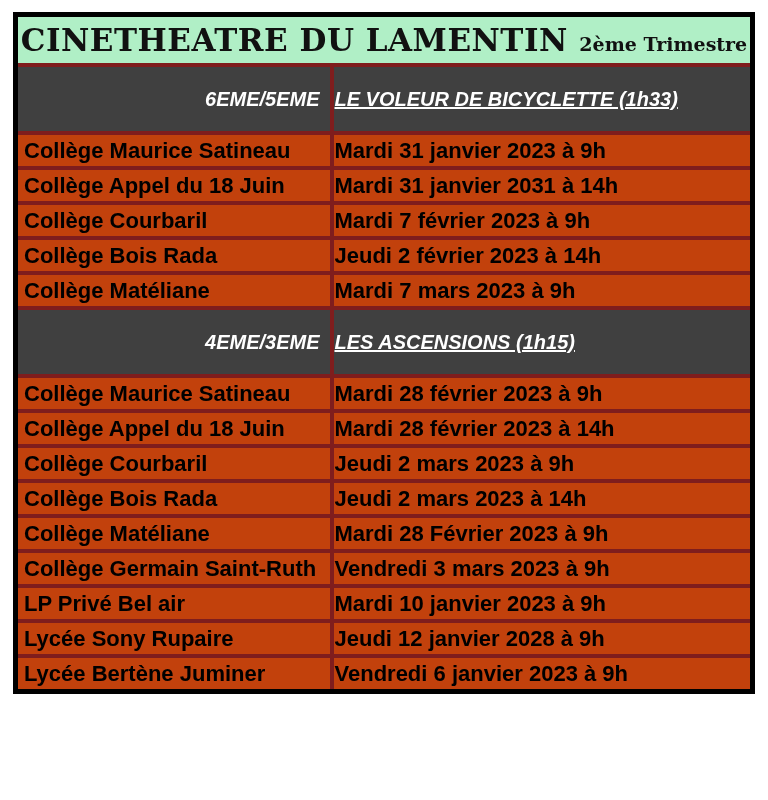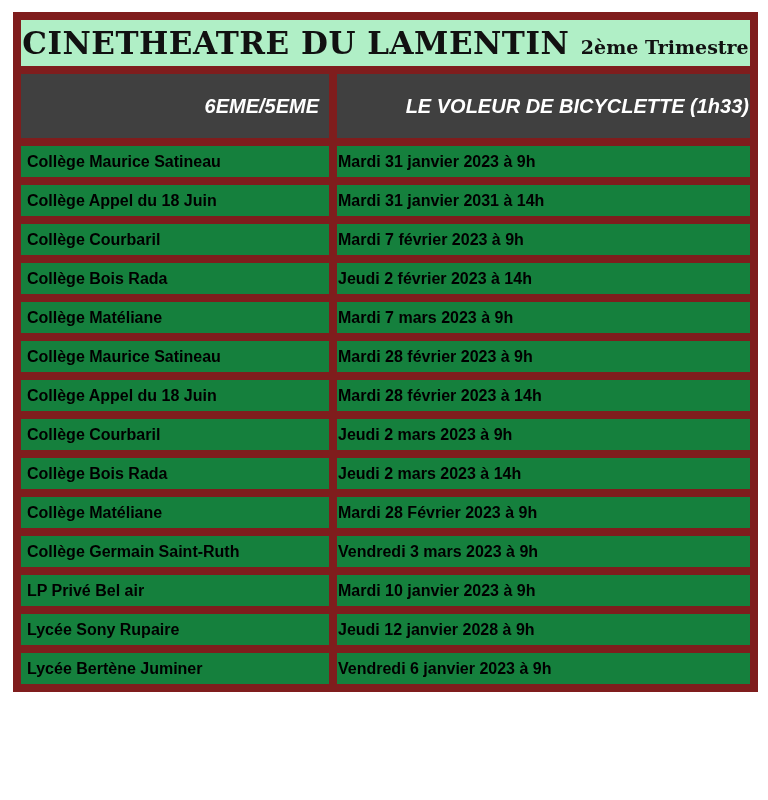--- a/index.html
+++ b/index.html
@@ -16,21 +16,21 @@
     top: 12px;
     width: 737px;
   }
   table.schedule {
     border-collapse: collapse;
     table-layout: fixed;
     width: 100%;
     border: 5px solid #000000;
   }
   table.schedule td {
-    border: 8px solid #7f1d1d;
+    border: 4px solid #7f1d1d;
     overflow: hidden;
     white-space: nowrap;
   }
   
   tr.title-row td {
     background: #b0efc6;
     height: 44px;
     text-align: center;
     vertical-align: middle;
     font-family: "DejaVu Serif", serif;
@@ -53,29 +53,30 @@
     font-weight: bold;
     font-style: italic;
     font-size: 20px;
     vertical-align: middle;
   }
   tr.head-row td.group-cell {
     text-align: right;
     padding-right: 10px;
   }
   tr.head-row td.film-cell {
-    text-align: right;
+    text-align: left;
+    text-decoration: underline;
   }
   
   tr.data-row td {
-    background: #15803d;
+    background: #c2410c;
     height: 29px;
     color: #000000;
     font-weight: bold;
-    font-size: 16px;
+    font-size: 22px;
     vertical-align: middle;
   }
   tr.data-row td.school-cell {
     text-align: left;
     padding-left: 6px;
   }
   tr.data-row td.datetime-cell {
     text-align: left;
   }
 </style>
@@ -115,20 +116,24 @@
     </tr>
     <tr class="data-row">
       <td class="school-cell">Collège Bois Rada</td>
       <td class="datetime-cell">Jeudi 2 février 2023 à 14h</td>
     </tr>
     <tr class="data-row">
       <td class="school-cell">Collège Matéliane</td>
       <td class="datetime-cell">Mardi 7 mars 2023 à 9h</td>
     </tr>
 
+    <tr class="head-row">
+      <td class="group-cell">4EME/3EME</td>
+      <td class="film-cell">LES ASCENSIONS (1h15)</td>
+    </tr>
     <tr class="data-row">
       <td class="school-cell">Collège Maurice Satineau</td>
       <td class="datetime-cell">Mardi 28 février 2023 à 9h</td>
     </tr>
     <tr class="data-row">
       <td class="school-cell">Collège Appel du 18 Juin</td>
       <td class="datetime-cell">Mardi 28 février 2023 à 14h</td>
     </tr>
     <tr class="data-row">
       <td class="school-cell">Collège Courbaril</td>

